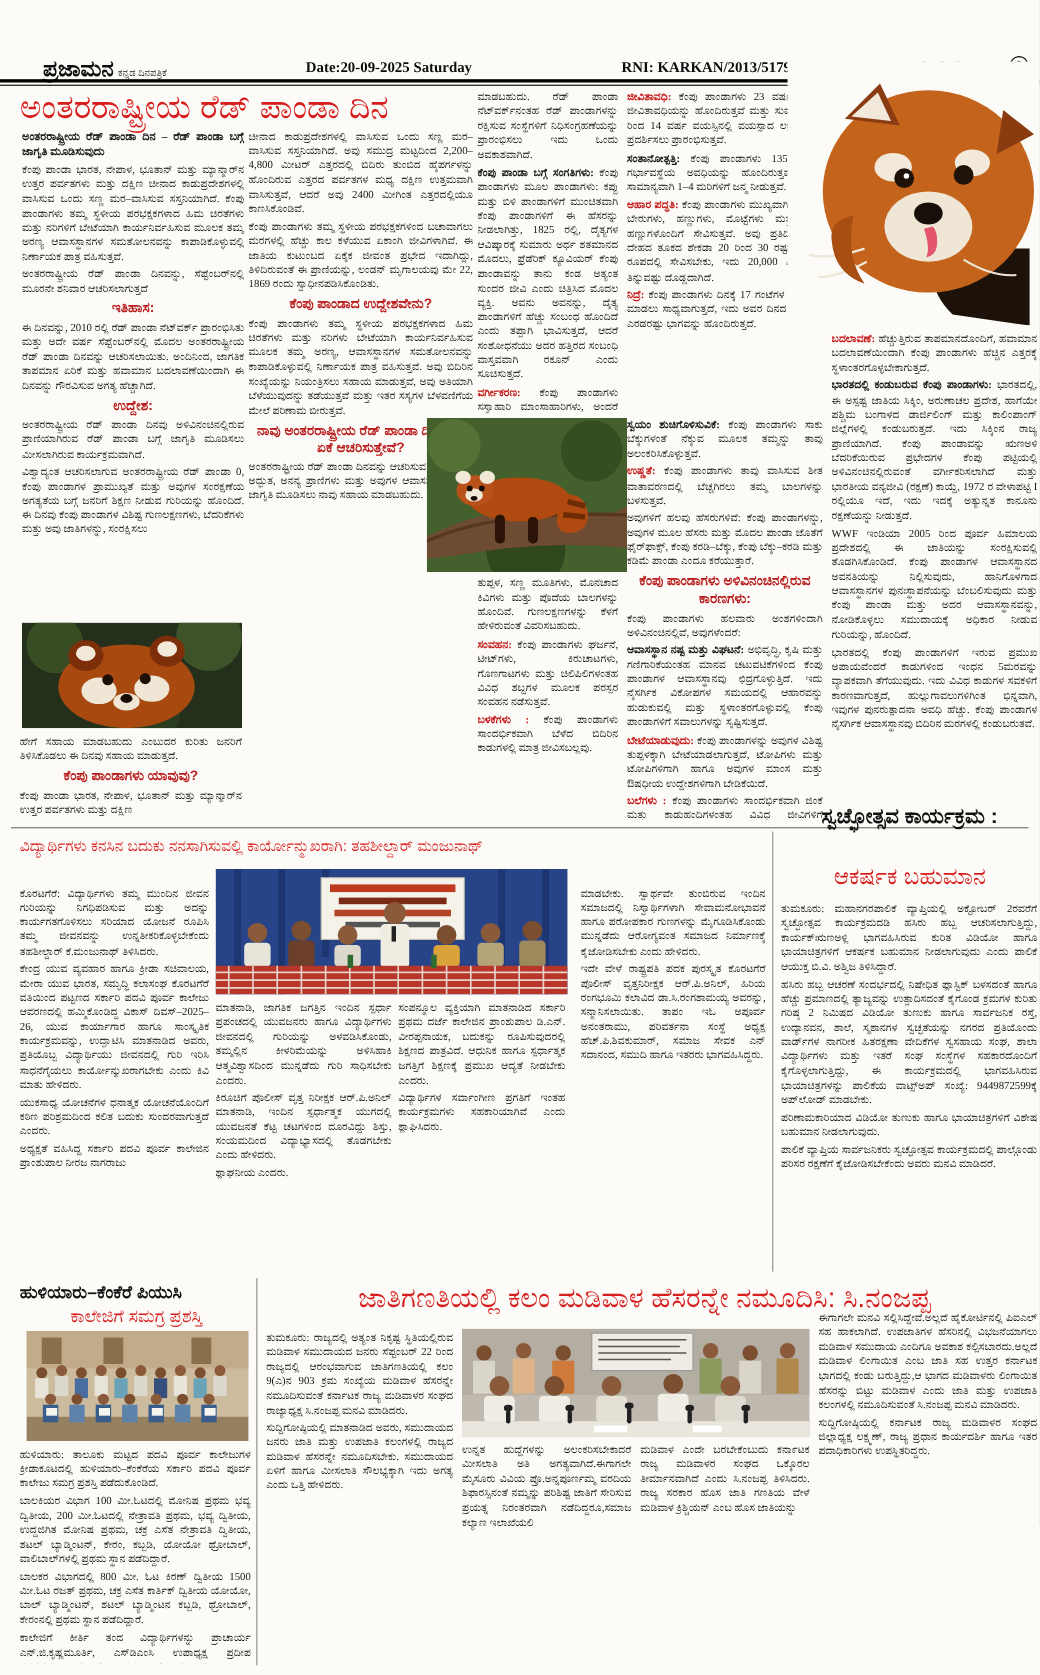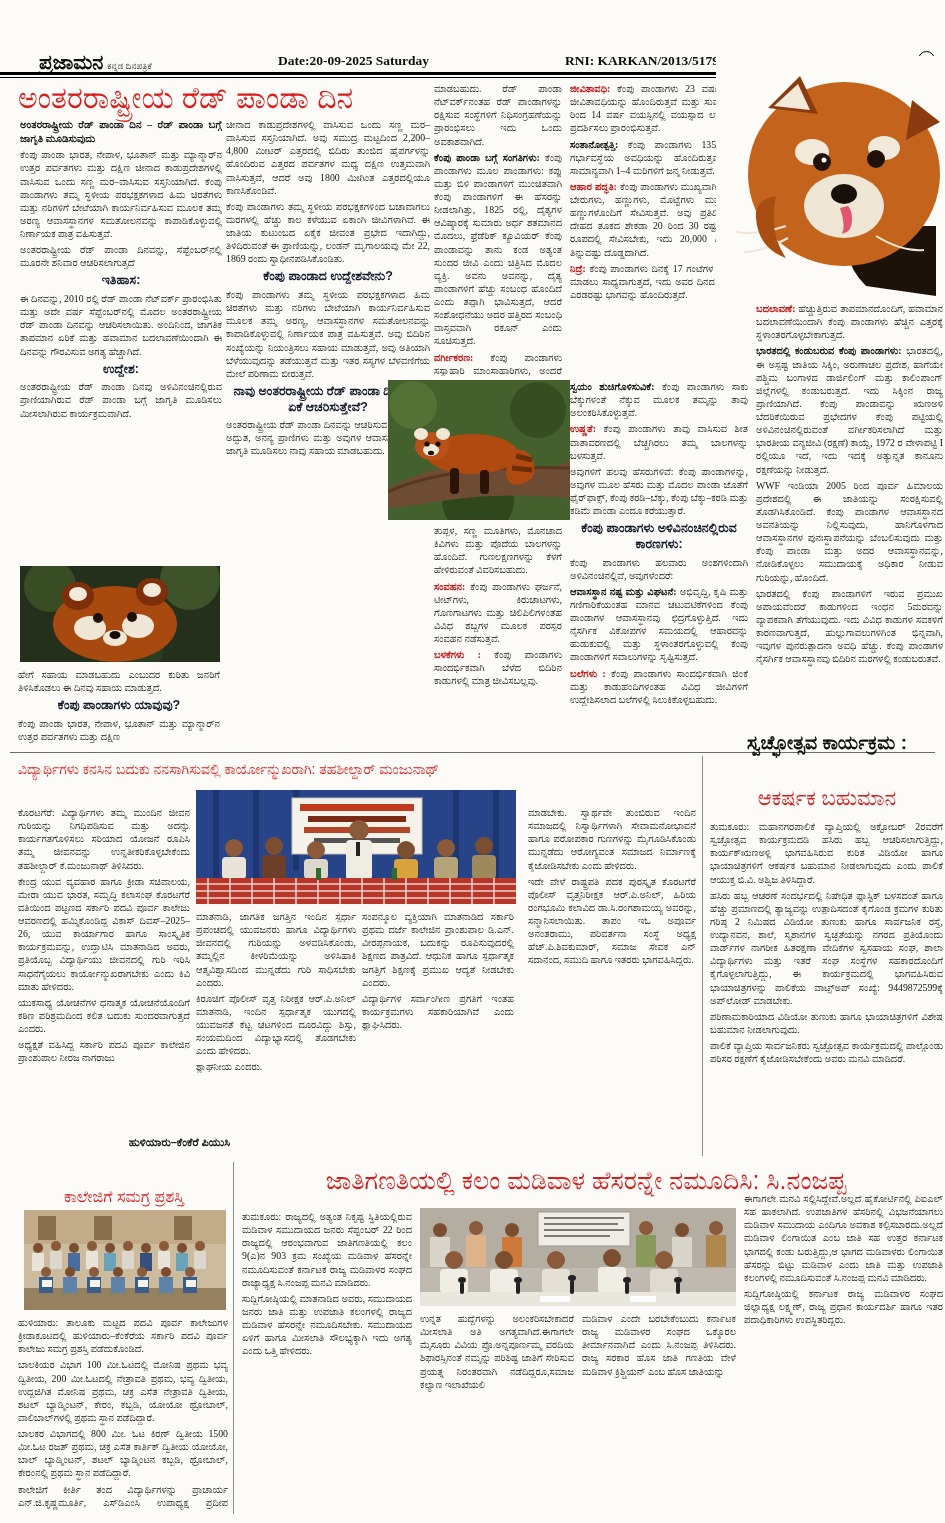--- a/index.html
+++ b/index.html
@@ -16,21 +16,21 @@
   .rule-thin{height:1px;background:#000;}
   .hairline{height:1px;background:#6b6b6b;}
   .vline{width:1px;background:#8a8a8a;}
   
   .head-red{color:#d81d1d;font-weight:normal;font-family:"Liberation Sans",sans-serif;}
   .head-black{color:#111;font-weight:bold;font-family:"Liberation Sans",sans-serif;}
   
   .col{position:absolute;overflow:hidden;text-align:justify;}
   .p{margin:0 0 3px 0;font-size:9.8px;line-height:1.34;}
   .p.lead{font-weight:bold;font-size:10.2px;}
-  .sub{color:#0f172a;font-weight:bold;text-align:center;font-size:12.5px;line-height:1.25;margin:4px 0 3px 0;
+  .sub{color:#b91c1c;font-weight:bold;text-align:center;font-size:12.5px;line-height:1.25;margin:4px 0 3px 0;
        font-family:"Liberation Sans",sans-serif;}
   b.pr{color:#c41414;}
   b.pk{color:#111;}
   .photo{position:absolute;overflow:hidden;background:#ddd;}
   .photo svg{display:block;}
 </style>
 </head>
 <body>
 
 <div id="page">
@@ -49,20 +49,21 @@
   <div class="abs head-red" style="left:18px;top:82px;width:416px;font-size:30px;line-height:1.05;">ಅಂತರರಾಷ್ಟ್ರೀಯ ರೆಡ್ ಪಾಂಡಾ ದಿನ</div>
 
   <div class="col" style="left:8px;top:118px;width:202px;height:444px;margin-left:12px;">
       <p class="p lead">ಅಂತರರಾಷ್ಟ್ರೀಯ ರೆಡ್ ಪಾಂಡಾ ದಿನ – ರೆಡ್ ಪಾಂಡಾ ಬಗ್ಗೆ ಜಾಗೃತಿ ಮೂಡಿಸುವುದು</p>
       <p class="p">ಕೆಂಪು ಪಾಂಡಾ ಭಾರತ, ನೇಪಾಳ, ಭೂತಾನ್ ಮತ್ತು ಮ್ಯಾನ್ಮಾರ್‌ನ ಉತ್ತರ ಪರ್ವತಗಳು ಮತ್ತು ದಕ್ಷಿಣ ಚೀನಾದ ಕಾಡುಪ್ರದೇಶಗಳಲ್ಲಿ ವಾಸಿಸುವ ಒಂದು ಸಣ್ಣ ಮರ–ವಾಸಿಸುವ ಸಸ್ತನಿಯಾಗಿದೆ. ಕೆಂಪು ಪಾಂಡಾಗಳು ತಮ್ಮ ಸ್ಥಳೀಯ ಪರಭಕ್ಷಕಗಳಾದ ಹಿಮ ಚಿರತೆಗಳು ಮತ್ತು ನರಿಗಳಿಗೆ ಬೇಟೆಯಾಗಿ ಕಾರ್ಯನಿರ್ವಹಿಸುವ ಮೂಲಕ ತಮ್ಮ ಅರಣ್ಯ ಆವಾಸಸ್ಥಾನಗಳ ಸಮತೋಲನವನ್ನು ಕಾಪಾಡಿಕೊಳ್ಳುವಲ್ಲಿ ನಿರ್ಣಾಯಕ ಪಾತ್ರ ವಹಿಸುತ್ತವೆ.</p>
       <p class="p">ಅಂತರರಾಷ್ಟ್ರೀಯ ರೆಡ್ ಪಾಂಡಾ ದಿನವನ್ನು, ಸೆಪ್ಟೆಂಬರ್‌ನಲ್ಲಿ ಮೂರನೇ ಶನಿವಾರ ಆಚರಿಸಲಾಗುತ್ತದೆ</p>
       <div class="sub">ಇತಿಹಾಸ:</div>
       <p class="p">ಈ ದಿನವನ್ನು, 2010 ರಲ್ಲಿ ರೆಡ್ ಪಾಂಡಾ ನೆಟ್‌ವರ್ಕ್ ಪ್ರಾರಂಭಿಸಿತು ಮತ್ತು ಅದೇ ವರ್ಷ ಸೆಪ್ಟೆಂಬರ್‌ನಲ್ಲಿ ಮೊದಲ ಅಂತರರಾಷ್ಟ್ರೀಯ ರೆಡ್ ಪಾಂಡಾ ದಿನವನ್ನು ಆಚರಿಸಲಾಯಿತು. ಅಂದಿನಿಂದ, ಜಾಗತಿಕ ತಾಪಮಾನ ಏರಿಕೆ ಮತ್ತು ಹವಾಮಾನ ಬದಲಾವಣೆಯಿಂದಾಗಿ ಈ ದಿನವನ್ನು ಗೌರವಿಸುವ ಅಗತ್ಯ ಹೆಚ್ಚಾಗಿದೆ.</p>
       <div class="sub">ಉದ್ದೇಶ:</div>
       <p class="p">ಅಂತರರಾಷ್ಟ್ರೀಯ ರೆಡ್ ಪಾಂಡಾ ದಿನವು ಅಳಿವಿನಂಚಿನಲ್ಲಿರುವ ಪ್ರಾಣಿಯಾಗಿರುವ ರೆಡ್ ಪಾಂಡಾ ಬಗ್ಗೆ ಜಾಗೃತಿ ಮೂಡಿಸಲು ಮೀಸಲಾಗಿರುವ ಕಾರ್ಯಕ್ರಮವಾಗಿದೆ.</p>
+      <p class="p">ವಿಶ್ವಾದ್ಯಂತ ಆಚರಿಸಲಾಗುವ ಅಂತರರಾಷ್ಟ್ರೀಯ ರೆಡ್ ಪಾಂಡಾ 0, ಕೆಂಪು ಪಾಂಡಾಗಳ ಪ್ರಾಮುಖ್ಯತೆ ಮತ್ತು ಅವುಗಳ ಸಂರಕ್ಷಣೆಯ ಅಗತ್ಯತೆಯ ಬಗ್ಗೆ ಜನರಿಗೆ ಶಿಕ್ಷಣ ನೀಡುವ ಗುರಿಯನ್ನು ಹೊಂದಿದೆ. ಈ ದಿನವು ಕೆಂಪು ಪಾಂಡಾಗಳ ವಿಶಿಷ್ಟ ಗುಣಲಕ್ಷಣಗಳು, ಬೆದರಿಕೆಗಳು ಮತ್ತು ಅವು ಜಾತಿಗಳನ್ನು, ಸಂರಕ್ಷಿಸಲು</p>
     </div>
 
   <div class="photo" style="left:20px;top:566px;width:200px;height:96px;">
     <svg width="200" height="96" viewBox="0 0 200 96">
       <rect width="200" height="96" fill="#24301c"></rect>
       <circle cx="30" cy="20" r="26" fill="#3d5527" opacity="0.8"></circle>
       <circle cx="170" cy="14" r="30" fill="#4a6330" opacity="0.7"></circle>
       <circle cx="110" cy="80" r="34" fill="#2e401f" opacity="0.8"></circle>
       <ellipse cx="95" cy="58" rx="62" ry="38" fill="#a8490f"></ellipse>
       <ellipse cx="58" cy="30" rx="16" ry="14" fill="#7c2f08"></ellipse>
@@ -77,21 +78,21 @@
       <ellipse cx="95" cy="69" rx="5.5" ry="4" fill="#180d05"></ellipse>
     </svg>
   </div>
   <div class="col" style="left:18px;top:668px;width:202px;height:78px;">
       <p class="p">ಹೇಗೆ ಸಹಾಯ ಮಾಡಬಹುದು ಎಂಬುದರ ಕುರಿತು ಜನರಿಗೆ ತಿಳಿಸಿಕೊಡಲು ಈ ದಿನವು ಸಹಾಯ ಮಾಡುತ್ತದೆ.</p>
       <div class="sub">ಕೆಂಪು ಪಾಂಡಾಗಳು ಯಾವುವು?</div>
       <p class="p">ಕೆಂಪು ಪಾಂಡಾ ಭಾರತ, ನೇಪಾಳ, ಭೂತಾನ್ ಮತ್ತು ಮ್ಯಾನ್ಮಾರ್‌ನ ಉತ್ತರ ಪರ್ವತಗಳು ಮತ್ತು ದಕ್ಷಿಣ</p>
     </div>
 
   <div class="col" style="left:226px;top:118px;width:204px;height:628px;">
-      <p class="p">ಚೀನಾದ ಕಾಡುಪ್ರದೇಶಗಳಲ್ಲಿ ವಾಸಿಸುವ ಒಂದು ಸಣ್ಣ ಮರ–ವಾಸಿಸುವ ಸಸ್ತನಿಯಾಗಿದೆ. ಅವು ಸಮುದ್ರ ಮಟ್ಟದಿಂದ 2,200–4,800 ಮೀಟರ್ ಎತ್ತರದಲ್ಲಿ ಬಿದಿರು ತುಂಬಿದ ಹೈಪರ್ಗಳನ್ನು ಹೊಂದಿರುವ ಎತ್ತರದ ಪರ್ವತಗಳ ಮಧ್ಯ ದಕ್ಷಿಣ ಉತ್ತಮವಾಗಿ ವಾಸಿಸುತ್ತವೆ, ಆದರೆ ಅವು 1800 ಮೀಗಿಂತ ಎತ್ತರದಲ್ಲಿಯೂ ಕಾಣಸಿಕೊಂಡಿವೆ.</p>
+      <p class="p">ಚೀನಾದ ಕಾಡುಪ್ರದೇಶಗಳಲ್ಲಿ ವಾಸಿಸುವ ಒಂದು ಸಣ್ಣ ಮರ–ವಾಸಿಸುವ ಸಸ್ತನಿಯಾಗಿದೆ. ಅವು ಸಮುದ್ರ ಮಟ್ಟದಿಂದ 2,200–4,800 ಮೀಟರ್ ಎತ್ತರದಲ್ಲಿ ಬಿದಿರು ತುಂಬಿದ ಹೈಪರ್ಗಳನ್ನು ಹೊಂದಿರುವ ಎತ್ತರದ ಪರ್ವತಗಳ ಮಧ್ಯ ದಕ್ಷಿಣ ಉತ್ತಮವಾಗಿ ವಾಸಿಸುತ್ತವೆ, ಆದರೆ ಅವು 2400 ಮೀಗಿಂತ ಎತ್ತರದಲ್ಲಿಯೂ ಕಾಣಸಿಕೊಂಡಿವೆ.</p>
       <p class="p">ಕೆಂಪು ಪಾಂಡಾಗಳು ತಮ್ಮ ಸ್ಥಳೀಯ ಪರಭಕ್ಷಕಗಳಿಂದ ಬಚಾವಾಗಲು ಮರಗಳಲ್ಲಿ ಹೆಚ್ಚು ಕಾಲ ಕಳೆಯುವ ಏಕಾಂಗಿ ಜೀವಿಗಳಾಗಿವೆ. ಈ ಜಾತಿಯ ಕುಟುಂಬದ ಏಕೈಕ ಜೀವಂತ ಪ್ರಭೇದ ಇದಾಗಿದ್ದು, ತಿಳಿದಿರುವಂತೆ ಈ ಪ್ರಾಣಿಯನ್ನು, ಲಂಡನ್ ಮೃಗಾಲಯವು ಮೇ 22, 1869 ರಂದು ಸ್ವಾಧೀನಪಡಿಸಿಕೊಂಡಿತು.</p>
       <div class="sub">ಕೆಂಪು ಪಾಂಡಾದ ಉದ್ದೇಶವೇನು?</div>
       <p class="p">ಕೆಂಪು ಪಾಂಡಾಗಳು ತಮ್ಮ ಸ್ಥಳೀಯ ಪರಭಕ್ಷಕಗಳಾದ ಹಿಮ ಚಿರತೆಗಳು ಮತ್ತು ನರಿಗಳು ಬೇಟೆಯಾಗಿ ಕಾರ್ಯನಿರ್ವಹಿಸುವ ಮೂಲಕ ತಮ್ಮ ಅರಣ್ಯ, ಆವಾಸಸ್ಥಾನಗಳ ಸಮತೋಲನವನ್ನು ಕಾಪಾಡಿಕೊಳ್ಳುವಲ್ಲಿ ನಿರ್ಣಾಯಕ ಪಾತ್ರ ವಹಿಸುತ್ತವೆ. ಅವು ಬಿದಿರಿನ ಸಂಖ್ಯೆಯನ್ನು ನಿಯಂತ್ರಿಸಲು ಸಹಾಯ ಮಾಡುತ್ತವೆ, ಅವು ಅತಿಯಾಗಿ ಬೆಳೆಯುವುದನ್ನು ತಡೆಯುತ್ತವೆ ಮತ್ತು ಇತರ ಸಸ್ಯಗಳ ಬೆಳವಣಿಗೆಯ ಮೇಲೆ ಪರಿಣಾಮ ಬೀರುತ್ತವೆ.</p>
       <div class="sub">ನಾವು ಅಂತರರಾಷ್ಟ್ರೀಯ ರೆಡ್ ಪಾಂಡಾ ದಿನವನ್ನು, ಏಕೆ ಆಚರಿಸುತ್ತೇವೆ?</div>
       <p class="p">ಅಂತರರಾಷ್ಟ್ರೀಯ ರೆಡ್ ಪಾಂಡಾ ದಿನವನ್ನು ಆಚರಿಸುವ ಮೂಲಕ, ಈ ಅದ್ಭುತ, ಅನನ್ಯ ಪ್ರಾಣಿಗಳು ಮತ್ತು ಅವುಗಳ ಆವಾಸಸ್ಥಾನಗಳ ಬಗ್ಗೆ ಜಾಗೃತಿ ಮೂಡಿಸಲು ನಾವು ಸಹಾಯ ಮಾಡಬಹುದು.</p>
     </div>
 
   <div class="col" style="left:434px;top:82px;width:128px;height:294px;">
       <p class="p">ಮಾಡಬಹುದು. ರೆಡ್ ಪಾಂಡಾ ನೆಟ್‌ವರ್ಕ್‌ನಂತಹ ರೆಡ್ ಪಾಂಡಾಗಳನ್ನು ರಕ್ಷಿಸುವ ಸಂಸ್ಥೆಗಳಿಗೆ ನಿಧಿಸಂಗ್ರಹಣೆಯನ್ನು ಪ್ರಾರಂಭಿಸಲು ಇದು ಒಂದು ಅವಕಾಶವಾಗಿದೆ.</p>
       <p class="p"><b class="pk">ಕೆಂಪು ಪಾಂಡಾ ಬಗ್ಗೆ ಸಂಗತಿಗಳು: </b>ಕೆಂಪು ಪಾಂಡಾಗಳು ಮೂಲ ಪಾಂಡಾಗಳು: ಕಪ್ಪು ಮತ್ತು ಬಿಳಿ ಪಾಂಡಾಗಳಿಗೆ ಮುಂಚಿತವಾಗಿ ಕೆಂಪು ಪಾಂಡಾಗಳಿಗೆ ಈ ಹೆಸರನ್ನು ನೀಡಲಾಗಿತ್ತು, 1825 ರಲ್ಲಿ, ದೈತ್ಯಗಳ ಆವಿಷ್ಕಾರಕ್ಕೆ ಸುಮಾರು ಅರ್ಧ ಶತಮಾನದ ಮೊದಲು, ಫ್ರೆಡೆರಿಕ್ ಕ್ಯೂವಿಯರ್ ಕೆಂಪು ಪಾಂಡಾವನ್ನು ತಾನು ಕಂಡ ಅತ್ಯಂತ ಸುಂದರ ಜೀವಿ ಎಂದು ಚಿತ್ರಿಸಿದ ಮೊದಲ ವ್ಯಕ್ತಿ. ಅವನು ಅವನನ್ನು, ದೈತ್ಯ ಪಾಂಡಾಗಳಿಗೆ ಹೆಚ್ಚು ಸಂಬಂಧ ಹೊಂದಿದೆ ಎಂದು ತಪ್ಪಾಗಿ ಭಾವಿಸುತ್ತದೆ, ಆದರೆ ಸಂಶೋಧನೆಯು ಅದರ ಹತ್ತಿರದ ಸಂಬಂಧಿ ವಾಸ್ತವವಾಗಿ ರಕೂನ್ ಎಂದು ಸೂಚಿಸುತ್ತದೆ.</p>
@@ -133,20 +134,21 @@
       <p class="p"><b class="pr">ಆಹಾರ ಪದ್ಧತಿ: </b>ಕೆಂಪು ಪಾಂಡಾಗಳು ಮುಖ್ಯವಾಗಿ ಬಿದಿರನ್ನು ಬೇರುಗಳು, ಹಣ್ಣುಗಳು, ಮೊಟ್ಟೆಗಳು ಮತ್ತು ಓಕ್ ಹಣ್ಣುಗಳೊಂದಿಗೆ ಸೇವಿಸುತ್ತವೆ. ಅವು ಪ್ರತಿದಿನ ತಮ್ಮ ದೇಹದ ತೂಕದ ಶೇಕಡಾ 20 ರಿಂದ 30 ರಷ್ಟು ಬಿದಿರಿನ ರೂಪದಲ್ಲಿ ಸೇವಿಸಬೇಕು, ಇದು 20,000 ಎಲೆಗಳನ್ನು ತಿನ್ನುವಷ್ಟು ದೊಡ್ಡದಾಗಿದೆ.</p>
       <p class="p"><b class="pr">ನಿದ್ರೆ: </b>ಕೆಂಪು ಪಾಂಡಾಗಳು ದಿನಕ್ಕೆ 17 ಗಂಟೆಗಳ ಕಾಲ ನಿದ್ದೆ ಮಾಡಲು ಸಾಧ್ಯವಾಗುತ್ತದೆ, ಇದು ಅವರ ದಿನದ ಮೂರನೇ ಎರಡರಷ್ಟು ಭಾಗವನ್ನು ಹೊಂದಿರುತ್ತದೆ.</p>
     </div>
   <div class="col" style="left:570px;top:380px;width:178px;height:365px;">
       <p class="p"><b class="pk">ಸ್ವಯಂ ಶುಚಿಗೊಳಿಸುವಿಕೆ: </b>ಕೆಂಪು ಪಾಂಡಾಗಳು ಸಾಕು ಬೆಕ್ಕುಗಳಂತೆ ನೆಕ್ಕುವ ಮೂಲಕ ತಮ್ಮನ್ನು ತಾವು ಅಲಂಕರಿಸಿಕೊಳ್ಳುತ್ತವೆ.</p>
       <p class="p"><b class="pr">ಉಷ್ಣತೆ: </b>ಕೆಂಪು ಪಾಂಡಾಗಳು ತಾವು ವಾಸಿಸುವ ಶೀತ ವಾತಾವರಣದಲ್ಲಿ ಬೆಚ್ಚಗಿರಲು ತಮ್ಮ ಬಾಲಗಳನ್ನು ಬಳಸುತ್ತವೆ.</p>
       <p class="p">ಅವುಗಳಿಗೆ ಹಲವು ಹೆಸರುಗಳಿವೆ: ಕೆಂಪು ಪಾಂಡಾಗಳನ್ನು, ಅವುಗಳ ಮೂಲ ಹೆಸರು ಮತ್ತು ಮೊದಲ ಪಾಂಡಾ ಜೊತೆಗೆ ಫೈರ್‌ಫಾಕ್ಸ್, ಕೆಂಪು ಕರಡಿ–ಬೆಕ್ಕು, ಕೆಂಪು ಬೆಕ್ಕು–ಕರಡಿ ಮತ್ತು ಕಡಿಮೆ ಪಾಂಡಾ ಎಂದೂ ಕರೆಯುತ್ತಾರೆ.</p>
       <div class="sub">ಕೆಂಪು ಪಾಂಡಾಗಳು ಅಳಿವಿನಂಚಿನಲ್ಲಿರುವ ಕಾರಣಗಳು:</div>
       <p class="p">ಕೆಂಪು ಪಾಂಡಾಗಳು ಹಲವಾರು ಅಂಶಗಳಿಂದಾಗಿ ಅಳಿವಿನಂಚಿನಲ್ಲಿವೆ, ಅವುಗಳೆಂದರೆ:</p>
       <p class="p"><b class="pk">ಆವಾಸಸ್ಥಾನ ನಷ್ಟ ಮತ್ತು ವಿಘಟನೆ: </b>ಅಭಿವೃದ್ಧಿ, ಕೃಷಿ ಮತ್ತು ಗಣಿಗಾರಿಕೆಯಂತಹ ಮಾನವ ಚಟುವಟಿಕೆಗಳಿಂದ ಕೆಂಪು ಪಾಂಡಾಗಳ ಆವಾಸಸ್ಥಾನವು ಛಿದ್ರಗೊಳ್ಳುತ್ತಿದೆ. ಇದು ನೈಸರ್ಗಿಕ ವಿಕೋಪಗಳ ಸಮಯದಲ್ಲಿ ಆಹಾರವನ್ನು ಹುಡುಕುವಲ್ಲಿ ಮತ್ತು ಸ್ಥಳಾಂತರಗೊಳ್ಳುವಲ್ಲಿ ಕೆಂಪು ಪಾಂಡಾಗಳಿಗೆ ಸವಾಲುಗಳನ್ನು ಸೃಷ್ಟಿಸುತ್ತದೆ.</p>
+      <p class="p"><b class="pr">ಬೇಟೆಯಾಡುವುದು: </b>ಕೆಂಪು ಪಾಂಡಾಗಳನ್ನು ಅವುಗಳ ವಿಶಿಷ್ಟ ತುಪ್ಪಳಕ್ಕಾಗಿ ಬೇಟೆಯಾಡಲಾಗುತ್ತದೆ, ಟೋಪಿಗಳು ಮತ್ತು ಟೋಪಿಗಳಿಗಾಗಿ ಹಾಗೂ ಅವುಗಳ ಮಾಂಸ ಮತ್ತು ಔಷಧೀಯ ಉದ್ದೇಶಗಳಿಗಾಗಿ ಬೇಡಿಕೆಯಿದೆ.</p>
       <p class="p"><b class="pr">ಬಲೆಗಳು : </b>ಕೆಂಪು ಪಾಂಡಾಗಳು ಸಾಂದರ್ಭಿಕವಾಗಿ ಜಿಂಕೆ ಮತ್ತು ಕಾಡುಹಂದಿಗಳಂತಹ ವಿವಿಧ ಜೀವಿಗಳಿಗೆ ಉದ್ದೇಶಿಸಲಾದ ಬಲೆಗಳಲ್ಲಿ ಸಿಲುಕಿಕೊಳ್ಳಬಹುದು.</p>
     </div>
 
   <div class="photo" style="left:716px;top:56px;width:229px;height:240px;background:#fcfbf7;">
     <svg width="229" height="240" viewBox="0 0 229 240">
       <rect width="229" height="240" fill="#fcfbf7"></rect>
       <path d="M150,230 q-30,-30 -10,-60 l80,0 l0,70 Z" fill="#1c120a"></path>
       <ellipse cx="128" cy="118" rx="96" ry="92" fill="#c4641c"></ellipse>
       <path d="M52,52 L84,20 L102,58 Z" fill="#8a3c10"></path>
       <path d="M58,50 L82,28 L94,54 Z" fill="#f3e9da"></path>
@@ -239,21 +241,21 @@
 
   <div class="abs head-black" style="left:710px;top:732px;width:234px;font-size:19px;text-align:center;">ಸ್ವಚ್ಛೋತ್ಸವ ಕಾರ್ಯಕ್ರಮ :</div>
   <div class="abs head-red" style="left:710px;top:786px;width:234px;font-size:21px;text-align:center;">ಆಕರ್ಷಕ ಬಹುಮಾನ</div>
   <div class="col" style="left:710px;top:820px;width:233px;height:336px;">
       <p class="p">ತುಮಕೂರು: ಮಹಾನಗರಪಾಲಿಕೆ ವ್ಯಾಪ್ತಿಯಲ್ಲಿ ಅಕ್ಟೋಬರ್ 2ರವರೆಗೆ ಸ್ವಚ್ಛೋತ್ಸವ ಕಾರ್ಯಕ್ರಮದಡಿ ಹಸಿರು ಹಬ್ಬ ಆಚರಿಸಲಾಗುತ್ತಿದ್ದು, ಕಾರ್ಯಕ್ಋಣಅಳ್ಲಿ ಭಾಗವಹಿಸಿರುವ ಕುರಿತ ವಿಡಿಯೋ ಹಾಗೂ ಭಾಯಾಚಿತ್ರಗಳಿಗೆ ಆಕರ್ಷಕ ಬಹುಮಾನ ನೀಡಲಾಗುವುದು ಎಂದು ಪಾಲಿಕೆ ಆಯುಕ್ತ ಬಿ.ವಿ. ಅಶ್ವಿಜ ತಿಳಿಸಿದ್ದಾರೆ.</p>
       <p class="p">ಹಸಿರು ಹಬ್ಬ ಆಚರಣೆ ಸಂದರ್ಭದಲ್ಲಿ ನಿಷೇಧಿತ ಪ್ಲಾಸ್ಟಿಕ್ ಬಳಸದಂತೆ ಹಾಗೂ ಹೆಚ್ಚು ಪ್ರಮಾಣದಲ್ಲಿ ತ್ಯಾಜ್ಯವನ್ನು ಉತ್ಪಾದಿಸದಂತೆ ಕೈಗೊಂಡ ಕ್ರಮಗಳ ಕುರಿತು ಗರಿಷ್ಠ 2 ನಿಮಿಷದ ವಿಡಿಯೋ ತುಣುಕು ಹಾಗೂ ಸಾರ್ವಜನಿಕ ರಸ್ತೆ, ಉದ್ಯಾನವನ, ಶಾಲೆ, ಸ್ಮಶಾನಗಳ ಸ್ವಚ್ಛತೆಯನ್ನು ನಗರದ ಪ್ರತಿಯೊಂದು ವಾರ್ಡ್‌ಗಳ ನಾಗರೀಕ ಹಿತರಕ್ಷಣಾ ವೇದಿಕೆಗಳ ಸ್ವಸಹಾಯ ಸಂಘ, ಶಾಲಾ ವಿದ್ಯಾರ್ಥಿಗಳು ಮತ್ತು ಇತರೆ ಸಂಘ ಸಂಸ್ಥೆಗಳ ಸಹಕಾರದೊಂದಿಗೆ ಕೈಗೊಳ್ಳಲಾಗುತ್ತಿದ್ದು, ಈ ಕಾರ್ಯಕ್ರಮದಲ್ಲಿ ಭಾಗವಹಿಸಿರುವ ಭಾಯಾಚಿತ್ರಗಳನ್ನು ಪಾಲಿಕೆಯ ವಾಟ್ಸ್‌ಅಪ್ ಸಂಖ್ಯೆ: 9449872599ಕ್ಕೆ ಅಪ್‌ಲೋಡ್ ಮಾಡಬೇಕು.</p>
       <p class="p">ಪರಿಣಾಮಕಾರಿಯಾದ ವಿಡಿಯೋ ತುಣುಕು ಹಾಗೂ ಭಾಯಾಚಿತ್ರಗಳಿಗೆ ವಿಶೇಷ ಬಹುಮಾನ ನೀಡಲಾಗುವುದು.</p>
       <p class="p">ಪಾಲಿಕೆ ವ್ಯಾಪ್ತಿಯ ಸಾರ್ವಜನಿಕರು ಸ್ವಚ್ಛೋತ್ಸವ ಕಾರ್ಯಕ್ರಮದಲ್ಲಿ ಪಾಲ್ಗೊಂಡು ಪರಿಸರ ರಕ್ಷಣೆಗೆ ಕೈಜೋಡಿಸಬೇಕೆಂದು ಅವರು ಮನವಿ ಮಾಡಿದರೆ.</p>
     </div>
 
-  <div class="abs head-black" style="left:18px;top:1136px;width:212px;font-size:11px;text-align:right;">ಹುಳಿಯಾರು–ಕೆಂಕೆರೆ ಪಿಯುಸಿ</div>
+  <div class="abs head-black" style="left:18px;top:1166px;width:212px;font-size:16px;text-align:left;">ಹುಳಿಯಾರು–ಕೆಂಕೆರೆ ಪಿಯುಸಿ</div>
   <div class="abs head-red" style="left:18px;top:1188px;width:212px;font-size:16px;text-align:center;">ಕಾಲೇಜಿಗೆ ಸಮಗ್ರ ಪ್ರಶಸ್ತಿ</div>
 
   <div class="photo" style="left:24px;top:1210px;width:202px;height:100px;">
     <svg width="202" height="100" viewBox="0 0 202 100">
       <rect width="202" height="100" fill="#cdbb9e"></rect>
       <rect x="0" y="0" width="202" height="34" fill="#c2ab88"></rect>
       <rect x="14" y="6" width="18" height="24" fill="#8a6f4c"></rect>
       <rect x="70" y="6" width="18" height="24" fill="#8a6f4c"></rect>
       <rect x="150" y="6" width="18" height="24" fill="#8a6f4c"></rect>
       <rect x="0" y="78" width="202" height="22" fill="#95805f"></rect>

